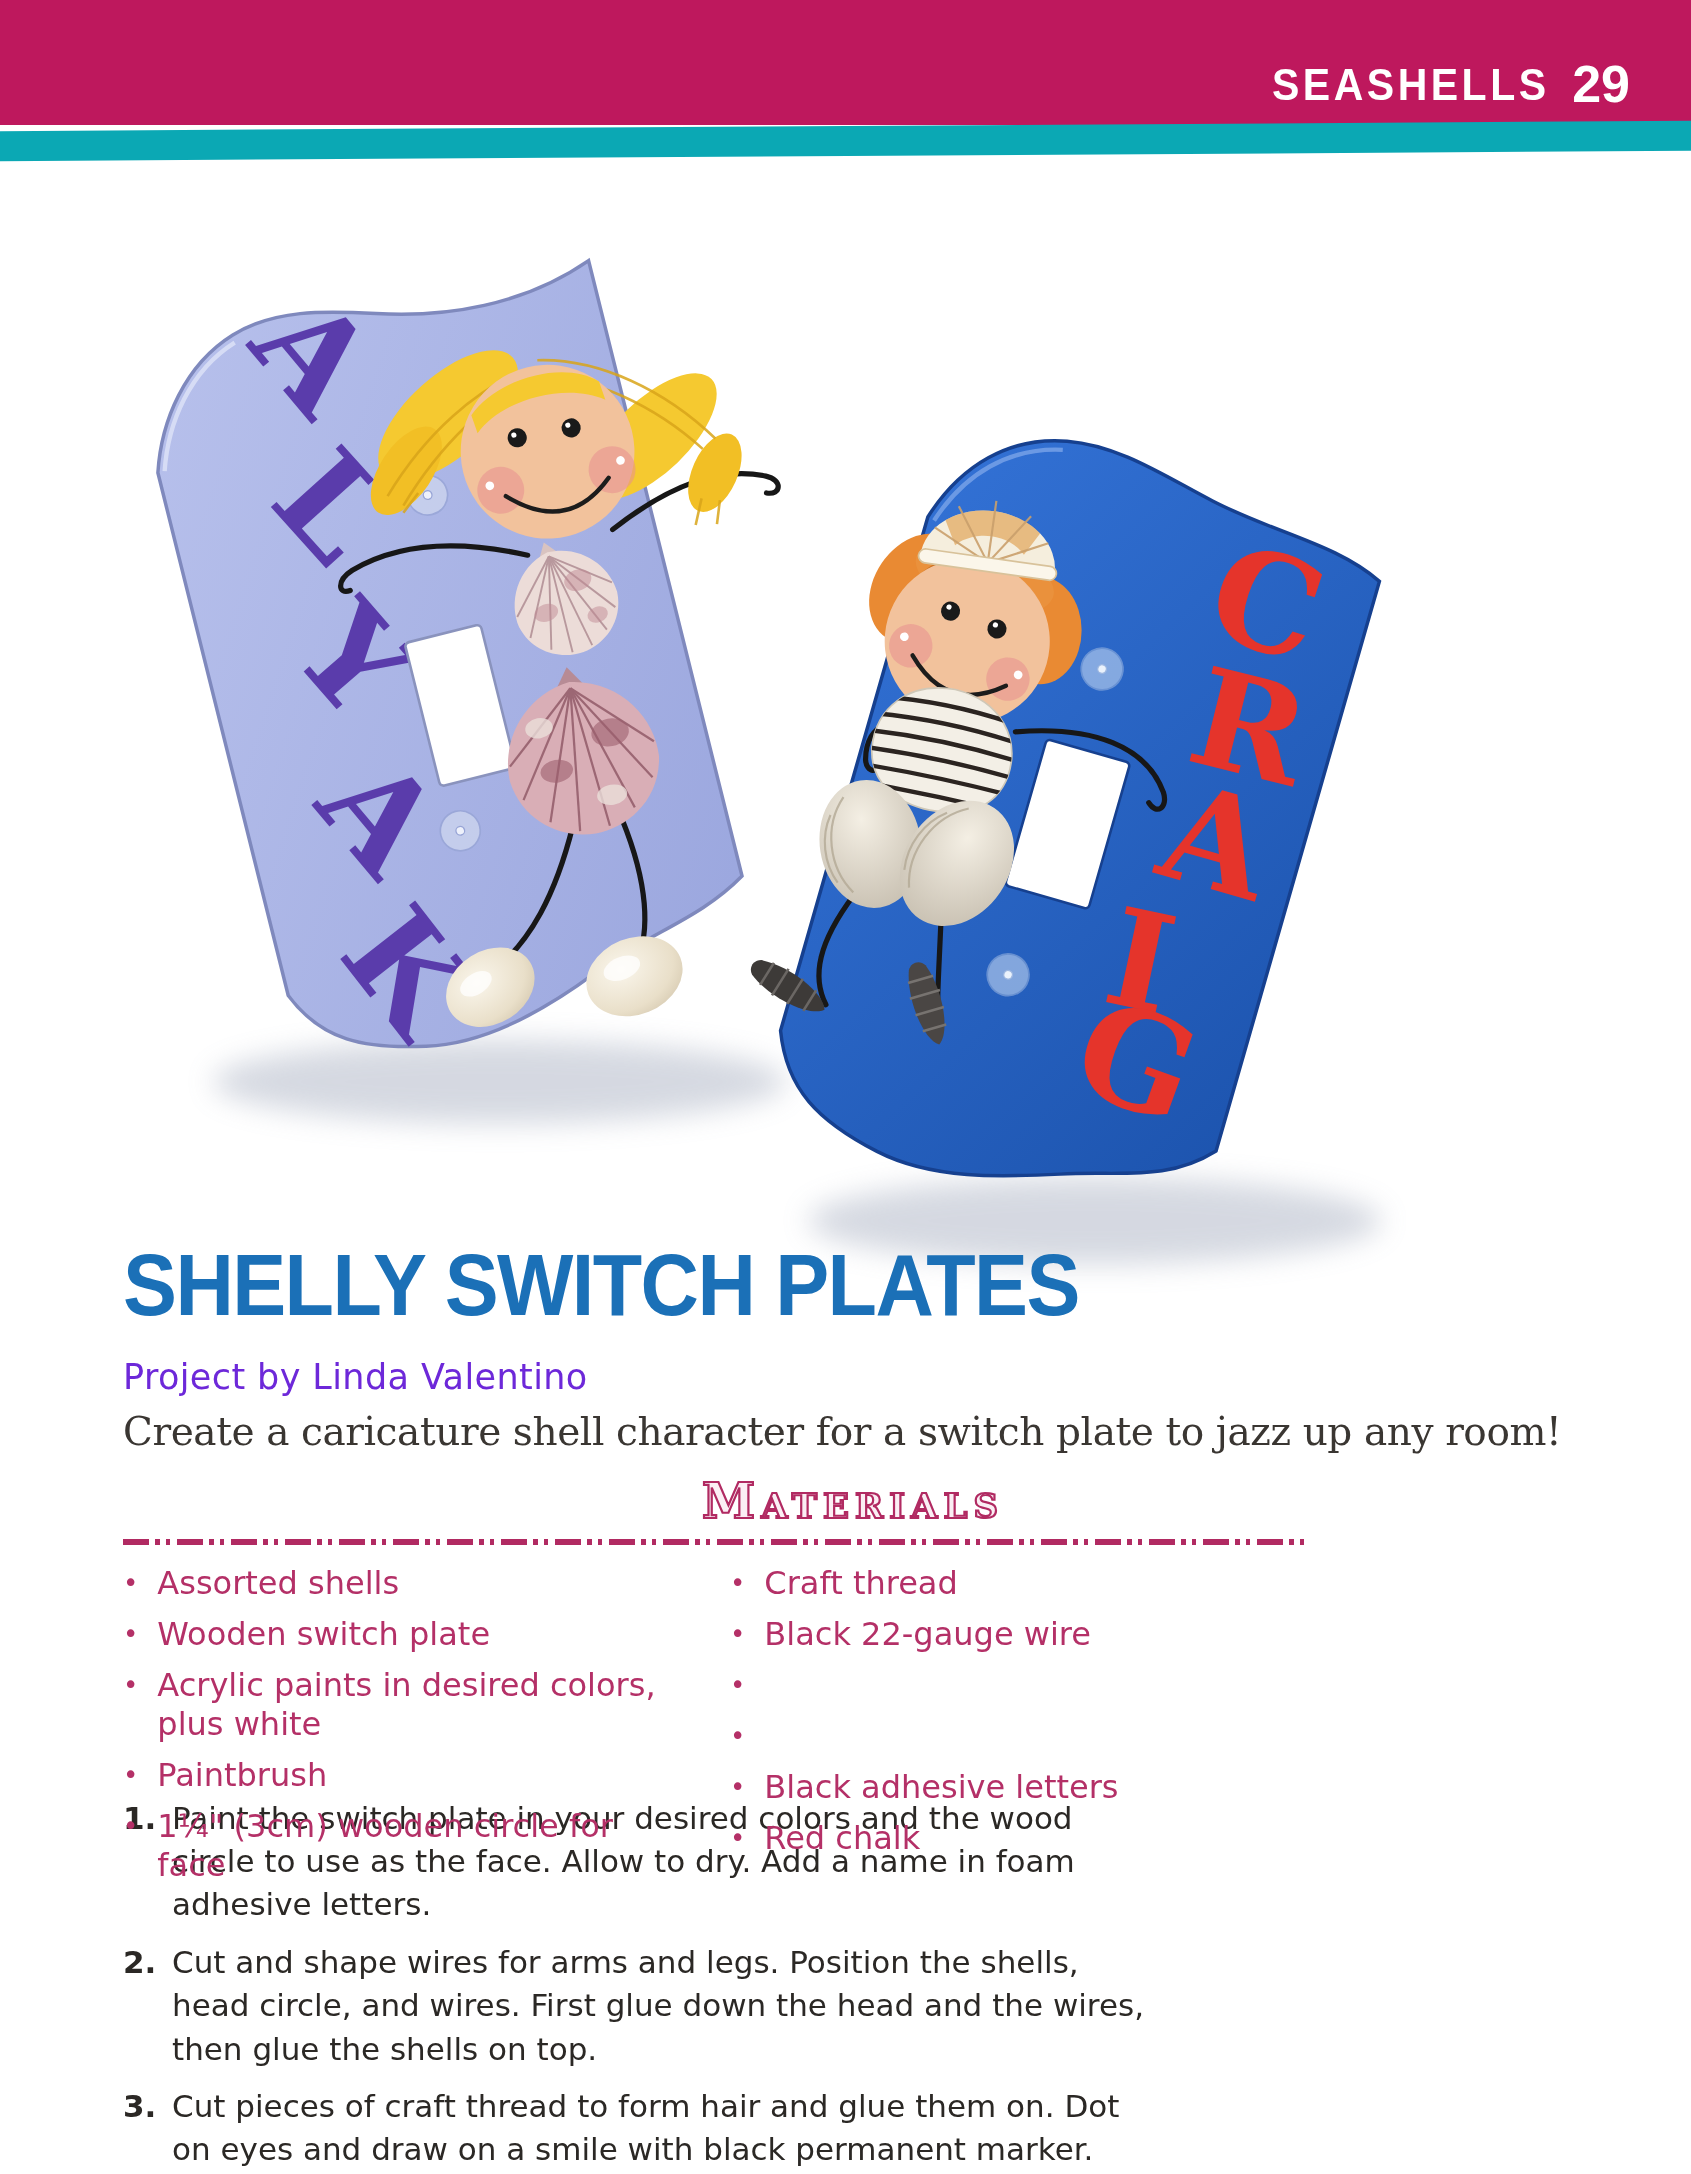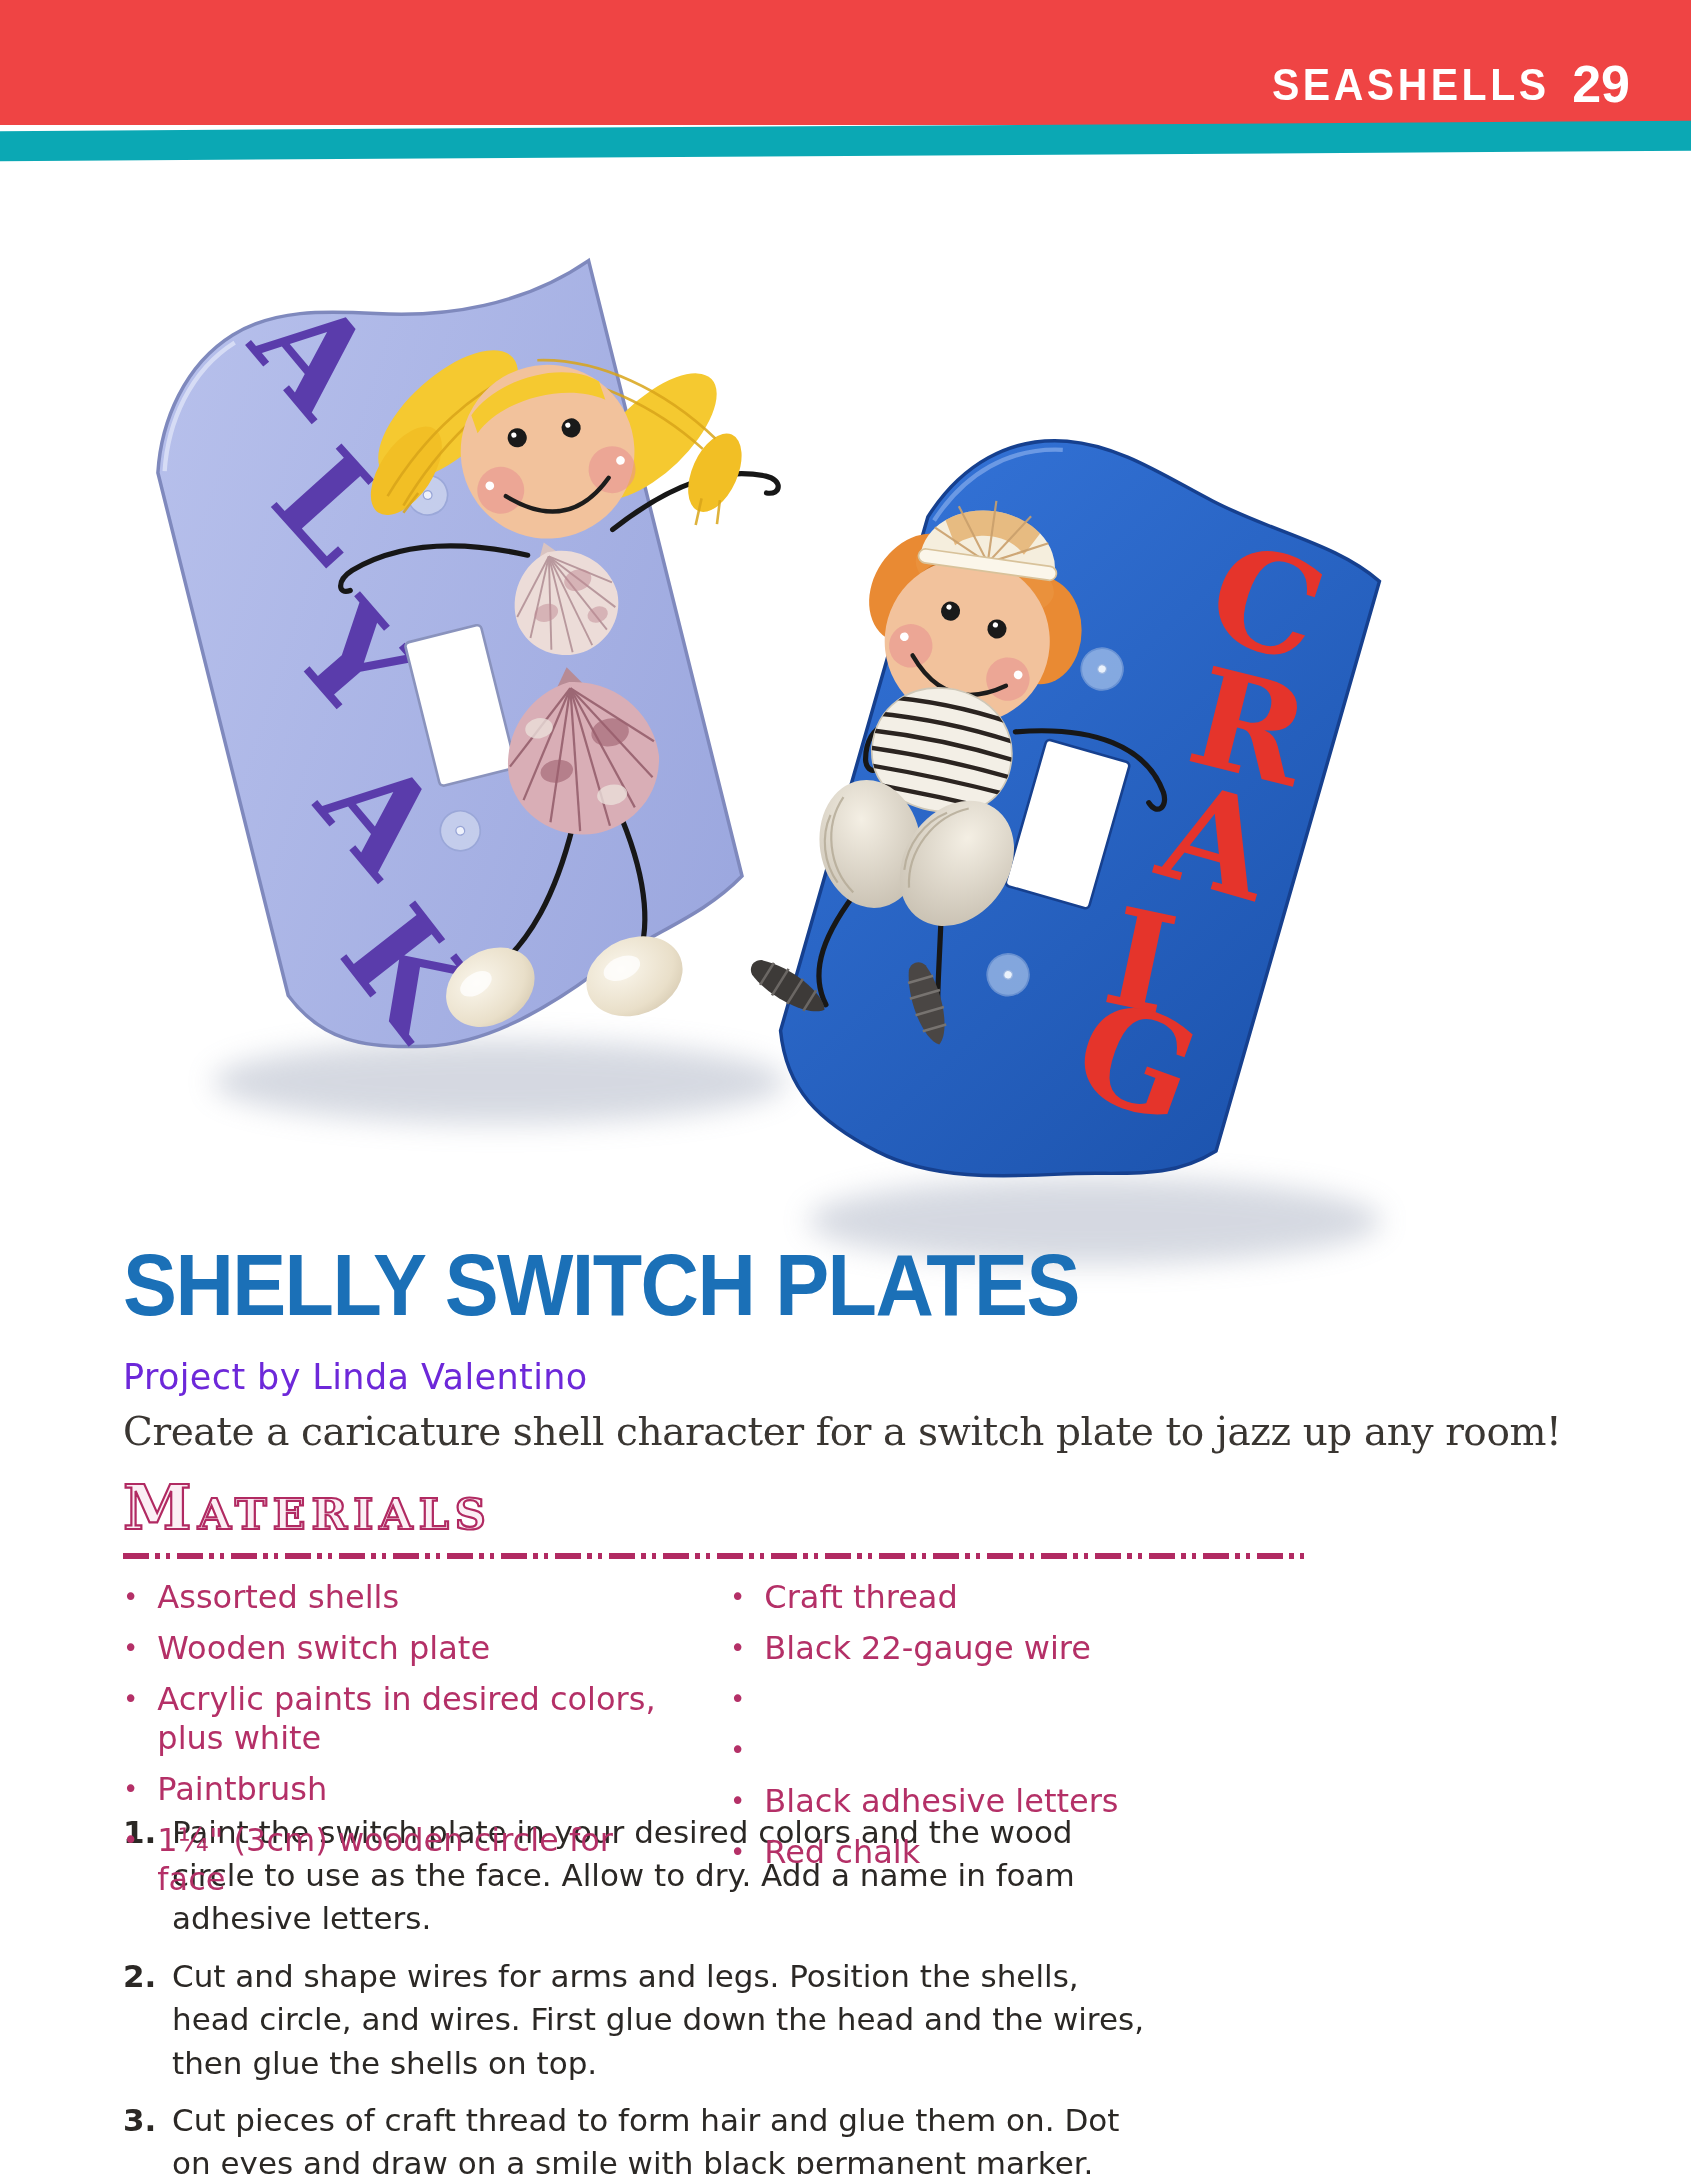--- a/index.html
+++ b/index.html
@@ -1,39 +1,39 @@
 <!DOCTYPE html>
 <html style="font-size:14px"><head>
 <meta charset="utf-8">
 <style>
   html,body{margin:0;padding:0;background:#ffffff;}
   #page{position:relative;width:1691px;height:2174px;background:#ffffff;overflow:hidden;
         font-family:"DejaVu Sans",sans-serif;}
 
   
-  .header-bar{position:absolute;left:0;top:0;width:1691px;height:125px;background:#ef4444;z-index:3;}
+  .header-bar{position:absolute;left:0;top:0;width:1691px;height:125px;background:#be185d;z-index:3;}
   .header-inner{position:absolute;right:61px;top:0;height:125px;display:flex;align-items:flex-end;
         gap:22.6px;padding-bottom:19px;box-sizing:border-box;}
   .header-section{color:#ffffff;font-family:"Liberation Sans",sans-serif;font-weight:700;
         font-size:41px;letter-spacing:3.5px;line-height:1;transform:scaleY(1.08);}
   .header-pagenum{color:#ffffff;font-family:"Liberation Sans",sans-serif;font-weight:700;
         font-size:52px;line-height:.82;}
   .teal-stripe{position:absolute;left:-8.7px;top:126px;width:1712px;height:29.5px;background:#0ba8b4;
         transform:rotate(-0.35deg);z-index:3;}
 
   
   .article{position:absolute;left:123px;top:1241px;width:1460px;z-index:4;}
   .title{font-family:"Liberation Sans",sans-serif;font-weight:700;font-size:87px;line-height:1;
         color:#1b70b7;letter-spacing:-1.7px;transform:scaleX(.93);transform-origin:left;white-space:nowrap;}
   .byline{margin-top:29px;font-size:35px;color:#6d28d9;letter-spacing:0.4px;}
   .intro{margin-top:12px;font-family:"DejaVu Serif",serif;font-size:39px;color:#3a3632;letter-spacing:-0.4px;}
 
-  .materials-heading{margin-top:22.6px;font-family:"DejaVu Serif",serif;font-weight:700;font-size:62px;
+  .materials-heading{margin-top:22.6px;font-family:"DejaVu Serif",serif;font-weight:700;font-size:48px;
         font-variant:small-caps;letter-spacing:6px;color:#fbeef4;
-        -webkit-text-stroke:2.2px #b12a62;text-stroke:2.2px #b12a62;line-height:1;}
+        -webkit-text-stroke:2.2px #b12a62;text-stroke:2.2px #b12a62;line-height:1;text-align:center;}
   .dashed-rule{margin-top:14px;width:1182px;height:6px;
         background:repeating-linear-gradient(90deg,
           #b12a62 0 26px, rgba(0,0,0,0) 26px 32px,
           #b12a62 32px 37px, rgba(0,0,0,0) 37px 43px,
           #b12a62 43px 47px, rgba(0,0,0,0) 47px 54px);}
 
   .materials-cols{position:relative;margin-top:19px;width:1217px;}
   .mat-col{position:absolute;top:0;}
   .mat-col.left{left:0;width:539px;}
   .mat-col.right{left:607px;width:539px;}

